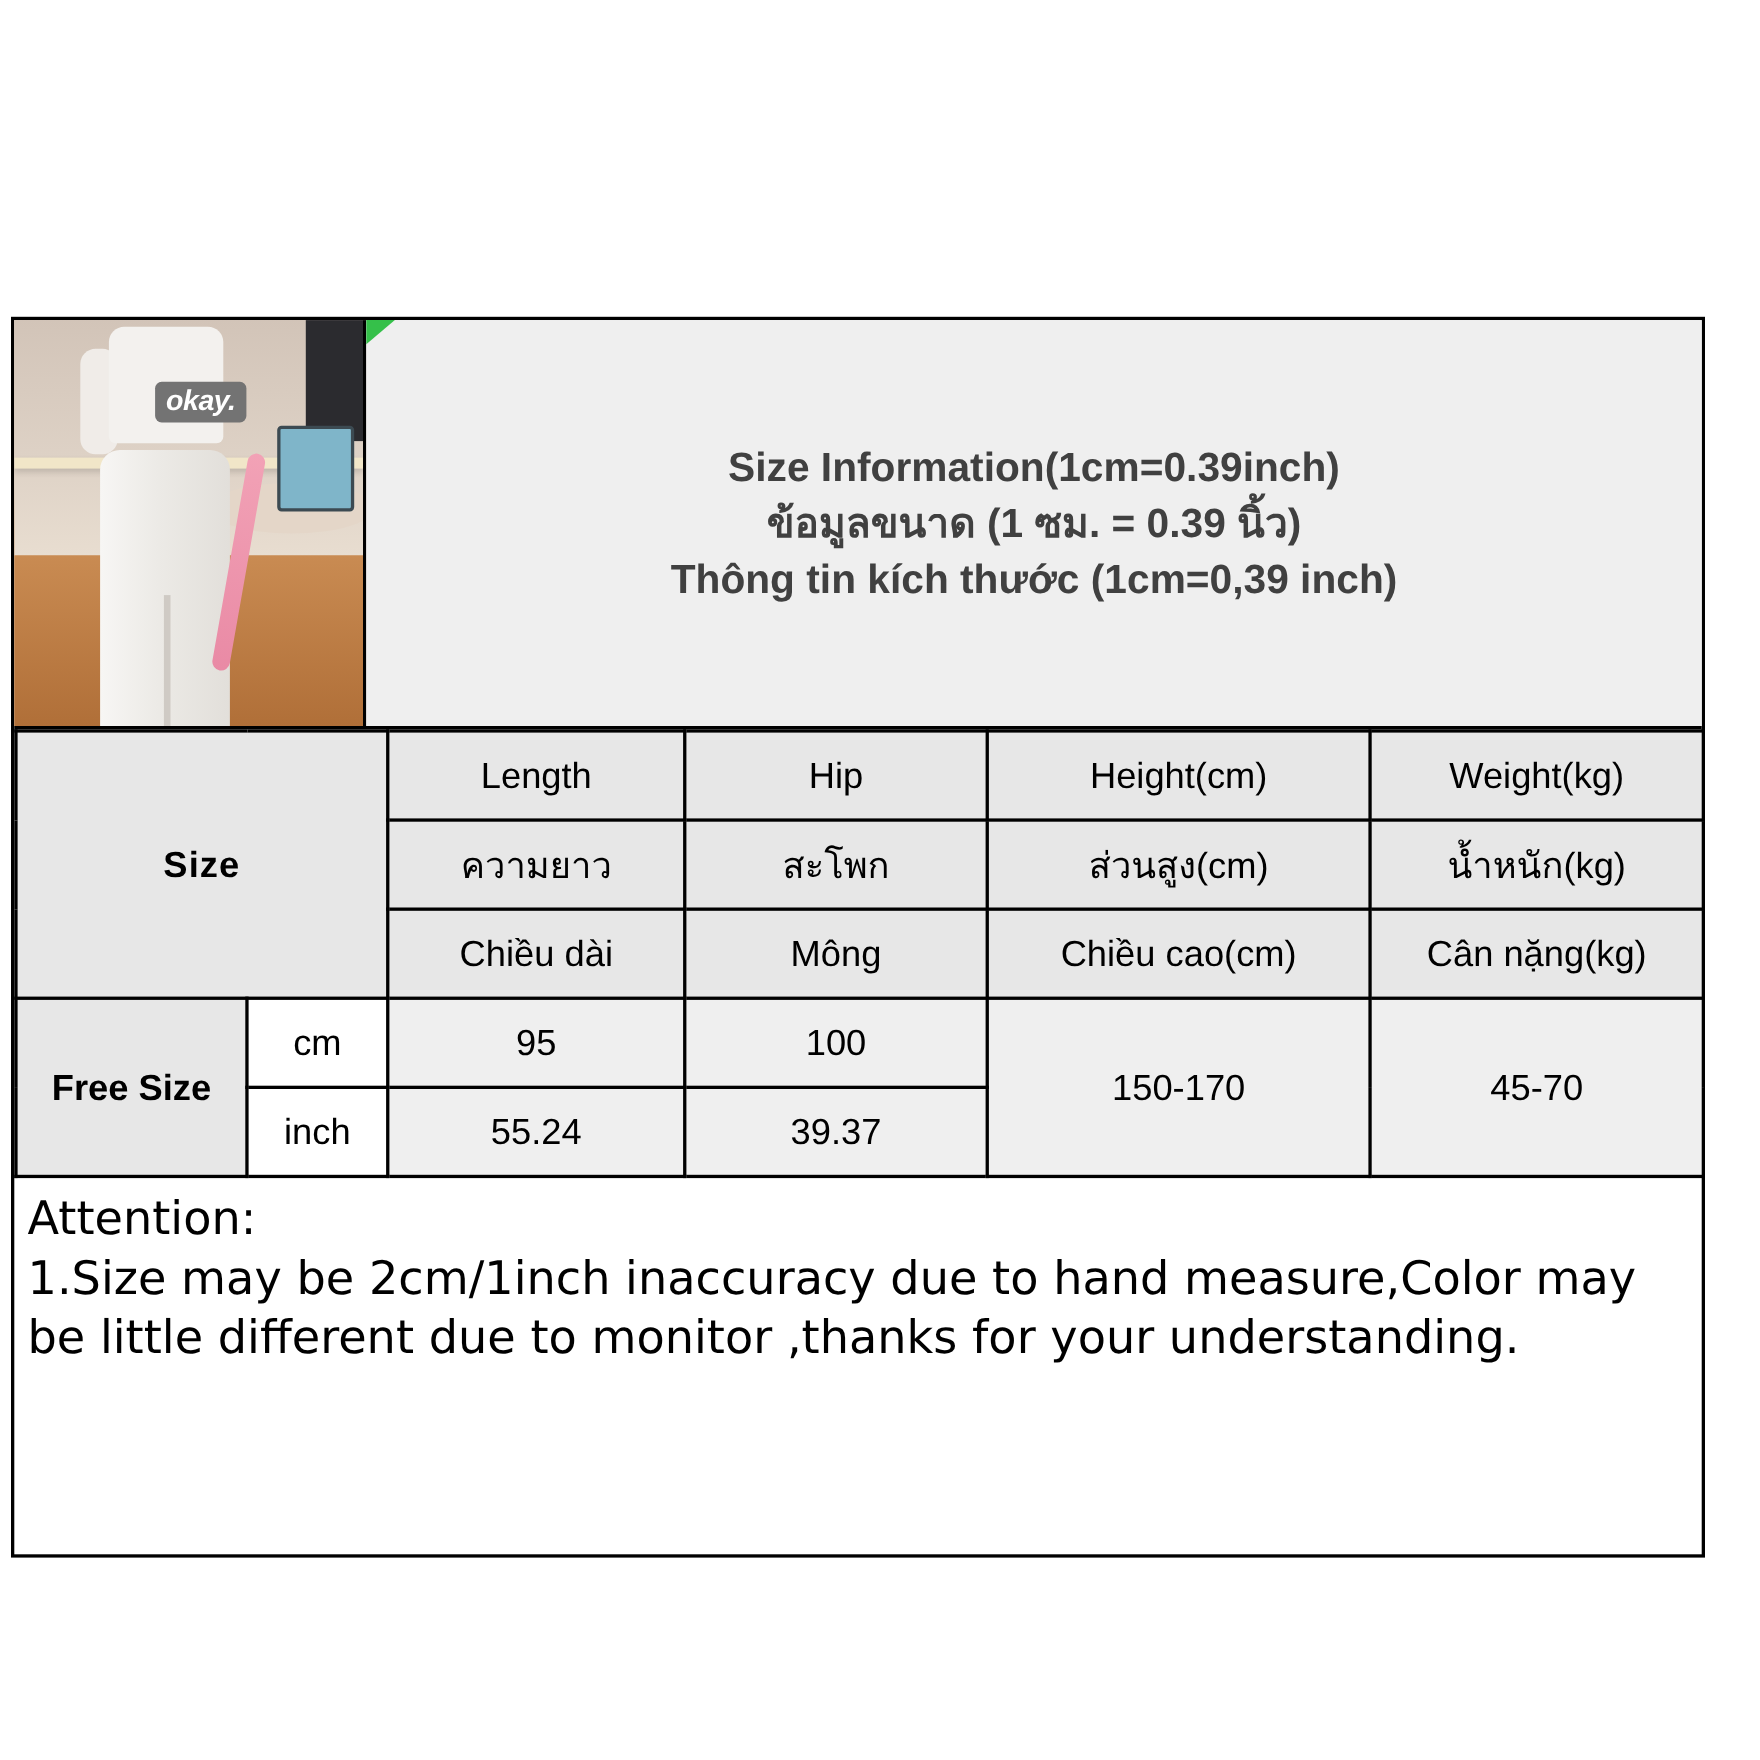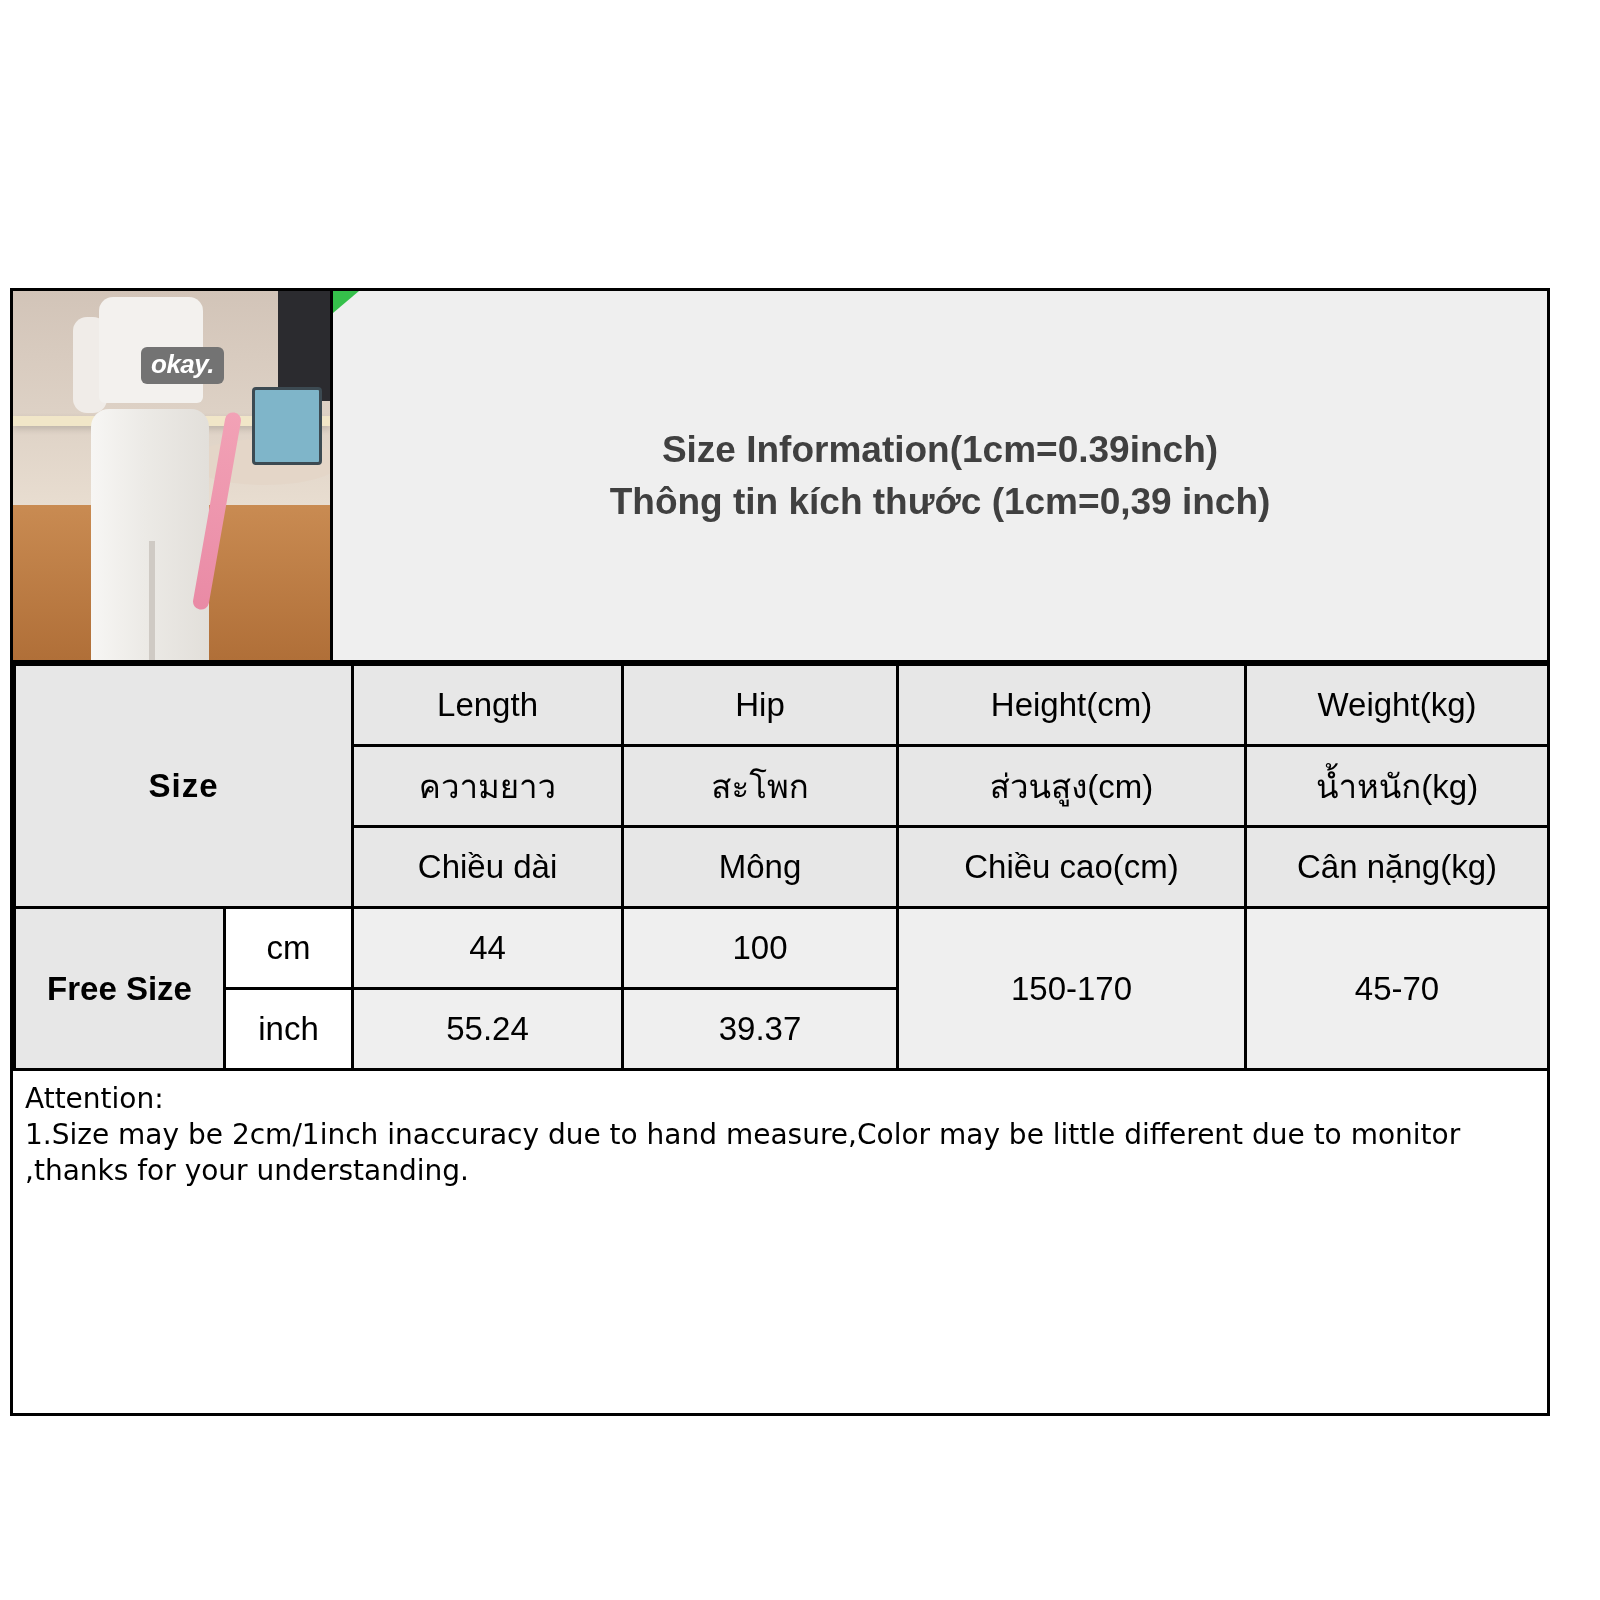--- a/index.html
+++ b/index.html
@@ -214,21 +214,21 @@
   col.c-size  { width: 210px; }
   col.c-unit  { width: 128px; }
   col.c-len   { width: 270px; }
   col.c-hip   { width: 275px; }
   col.c-hei   { width: 348px; }
   col.c-wei   { width: 303px; }
 
   
   .attention {
     padding: 10px 12px 0 12px;
-    font-size: 28px;
+    font-size: 42px;
     line-height: 1.28;
     color: #000000;
     font-family: "DejaVu Sans", sans-serif;
   }
   .attention div {
     white-space: nowrap;
   }
   .attention .wrap2 {
     white-space: normal;
   }
@@ -255,20 +255,21 @@
         <div class="photo-person-pants"></div>
         <div class="photo-pants-split"></div>
         <div class="photo-ribbon"></div>
 
         <div class="photo-badge">okay.</div>
       </div>
 
       <div class="title-cell">
         <div class="green-corner"></div>
         <div class="title-line">Size Information(1cm=0.39inch)</div>
+        <div class="title-line">ข้อมูลขนาด (1 ซม. = 0.39 นิ้ว)</div>
         <div class="title-line">Thông tin kích thước (1cm=0,39 inch)</div>
       </div>
 
     </div>
 
     <table class="meas-table">
       <colgroup>
         <col class="c-size">
         <col class="c-unit">
         <col class="c-len">
@@ -293,21 +294,21 @@
         <tr>
           <td class="hdr">Chiều dài</td>
           <td class="hdr">Mông</td>
           <td class="hdr">Chiều cao(cm)</td>
           <td class="hdr">Cân nặng(kg)</td>
         </tr>
 
         <tr>
           <td class="freesize-cell" rowspan="2">Free Size</td>
           <td class="unit-cell">cm</td>
-          <td class="val-cell">44</td>
+          <td class="val-cell">95</td>
           <td class="val-cell">100</td>
           <td class="range-cell" rowspan="2">150-170</td>
           <td class="range-cell" rowspan="2">45-70</td>
         </tr>
         <tr>
           <td class="unit-cell">inch</td>
           <td class="val-cell">55.24</td>
           <td class="val-cell">39.37</td>
         </tr>
       </tbody>

